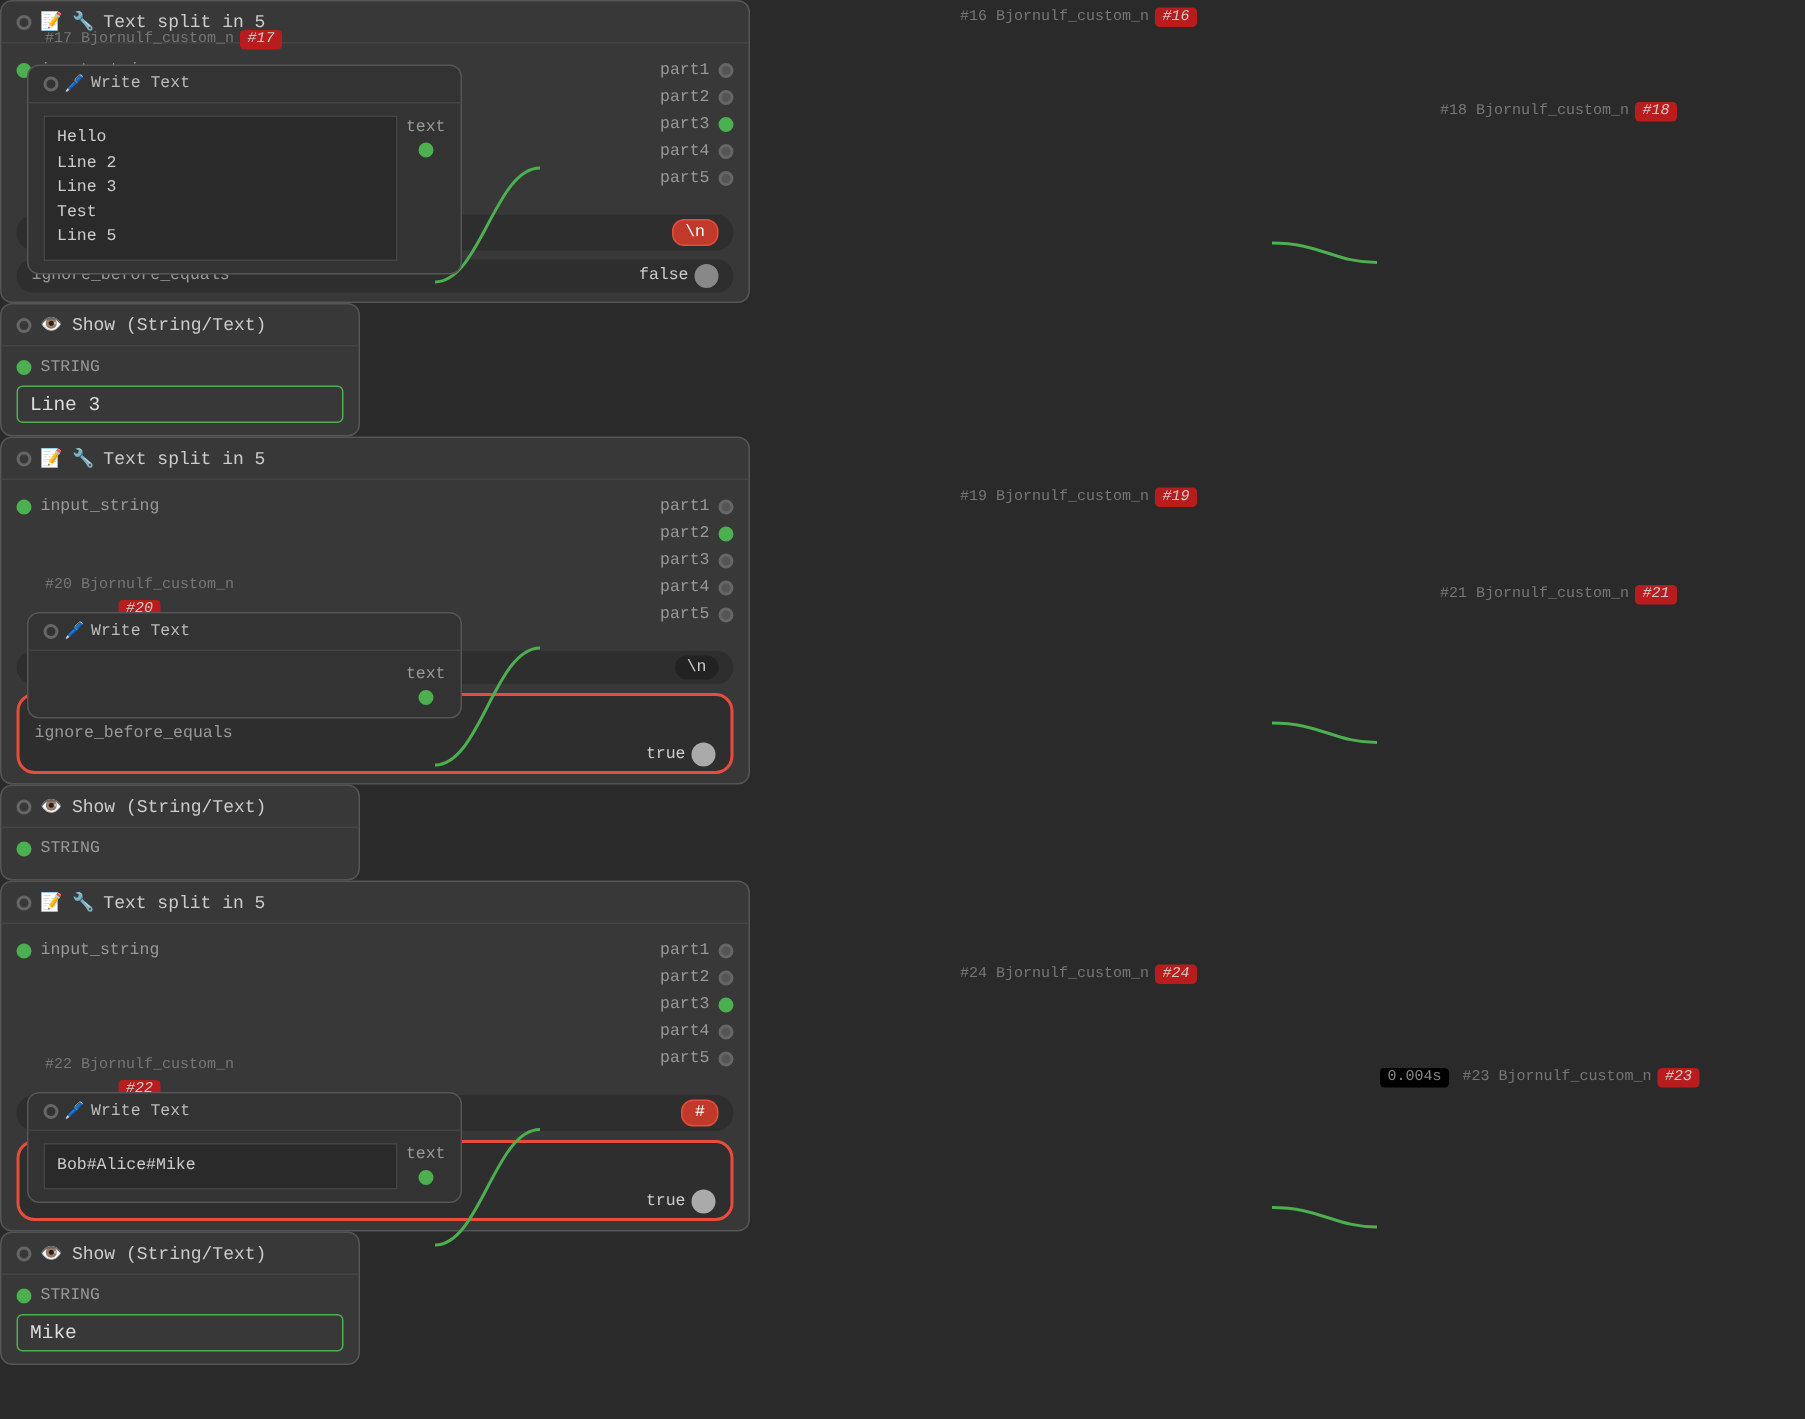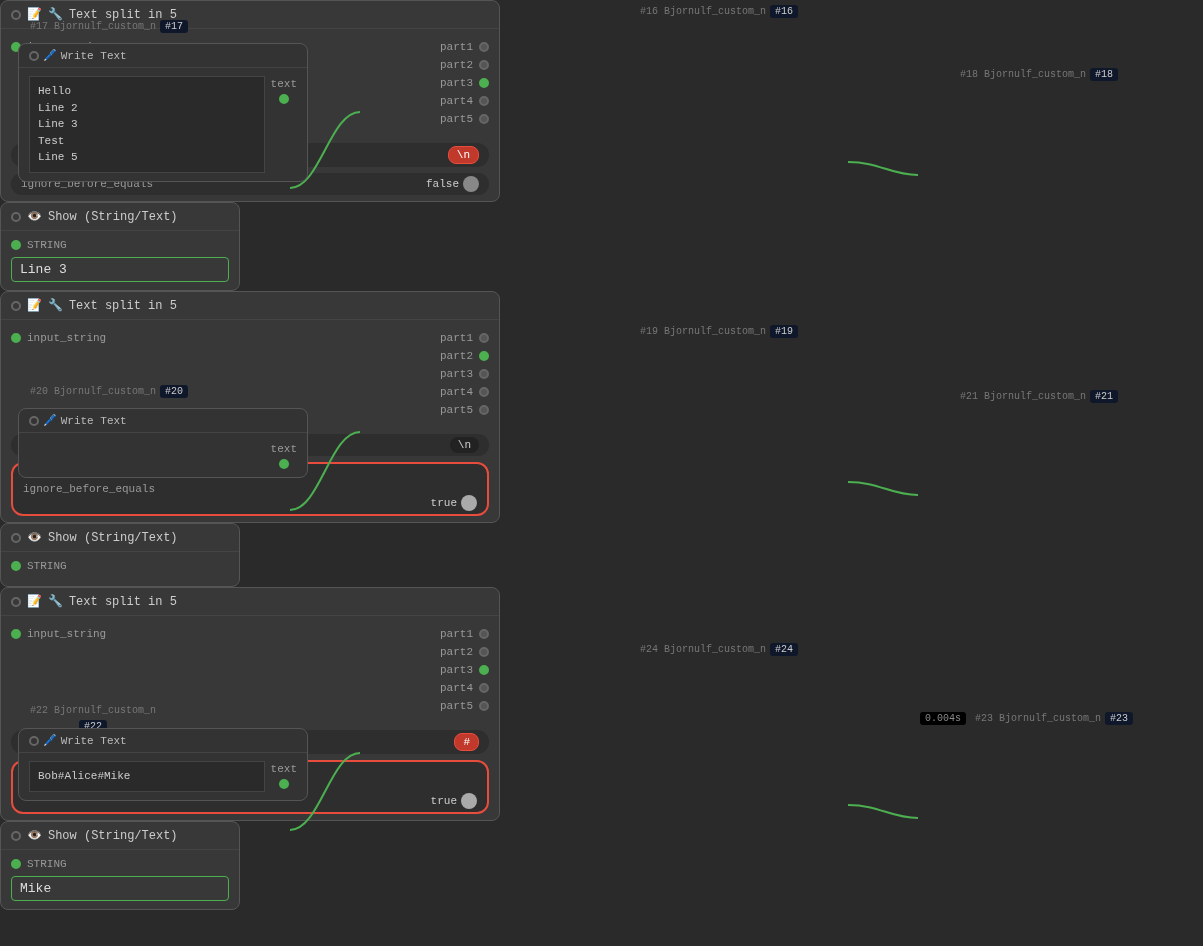--- a/index.html
+++ b/index.html
@@ -271,25 +271,26 @@
     .node-group-label {
       position: absolute;
       font-size: 10px;
       color: #777;
       display: flex;
       align-items: center;
       gap: 4px;
     }
 
     .node-group-num {
-      background: #0f172a;
+      background: #b91c1c;
       color: #ccc;
       padding: 1px 5px;
       border-radius: 3px;
       font-size: 10px;
+      font-style: italic;
     }
 
     
     .connections {
       position: absolute;
       top: 0; left: 0;
       width: 1203px;
       height: 946px;
       pointer-events: none;
     }
@@ -419,21 +420,21 @@
     </div>
     <div class="show-body">
       <div class="string-row">
         <div class="port-dot port-dot-green"></div>
         <span>STRING</span>
       </div>
       <div class="string-value">Line 3</div>
     </div>
   </div>
 
-  <div class="node-group-label" style="top: 385px; left: 30px;">
+  <div class="node-group-label" style="top: 385px; left: 30px; flex-direction: column;">
     <span>#20 Bjornulf_custom_n</span>
     <span class="node-group-num">#20</span>
   </div>
 
   <div class="write-text-node node" style="top: 408px; left: 18px; width: 290px;">
     <div class="write-text-header">
       <div class="node-status-dot port-dot-outline"></div>
       <span>🖊️</span>
       <span>Write Text</span>
     </div>

